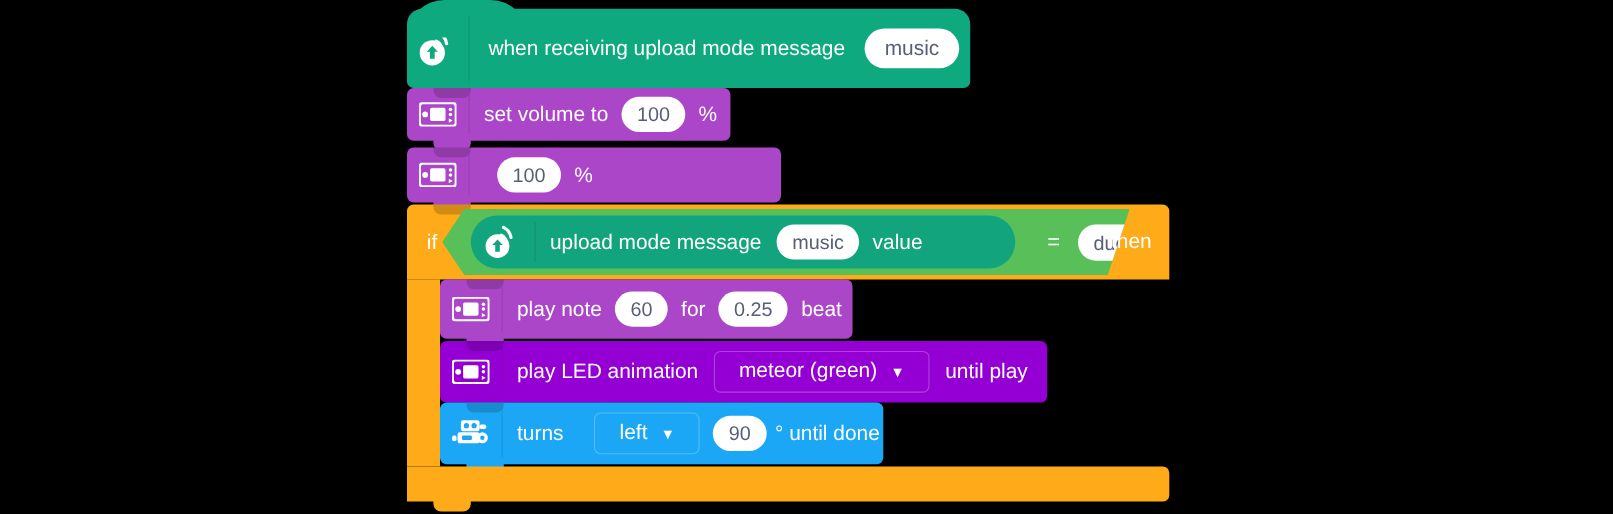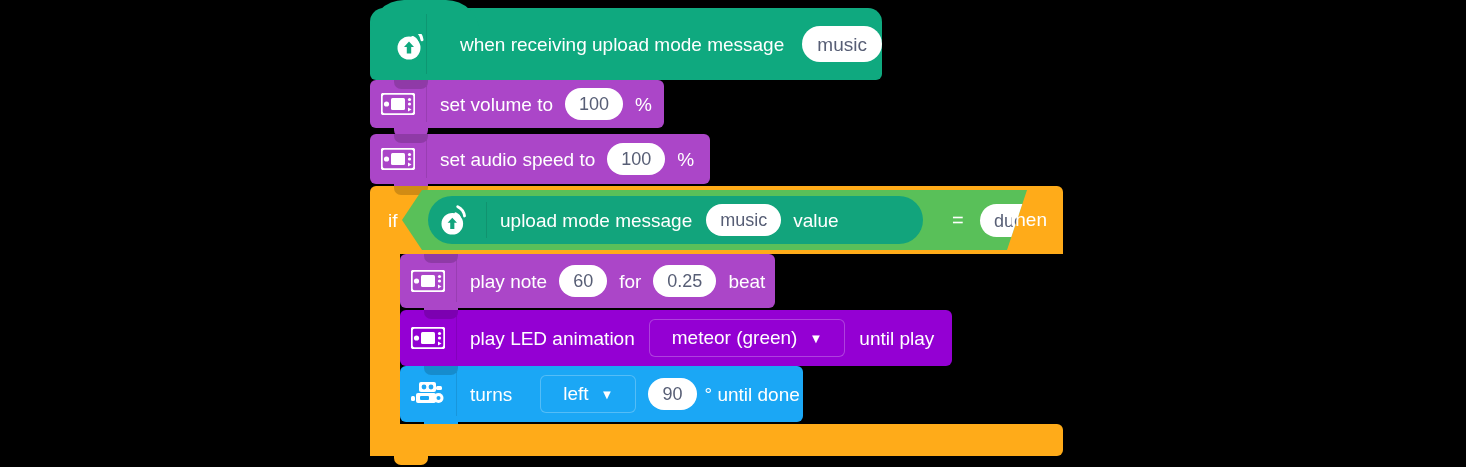--- a/index.html
+++ b/index.html
@@ -40,21 +40,21 @@
     box-sizing:border-box;color:#ffffff;font-size:19px;
     border:1px solid rgba(255,255,255,.25);
   }
   .caret{font-size:13px;line-height:1;}
 
   
   #hat{
     left:370px;top:8px;width:512px;height:72px;
     background:#0FA97F;
     border-radius:14px 14px 6px 6px;
-    padding-left:16px;
+    padding-left:0;
   }
   #hat:before{ 
     content:"";position:absolute;left:0;top:-8px;width:110px;height:34px;
     background:#0FA97F;border-radius:40px 40px 0 0;
   }
   #hat .icon-div{left:56px;}
 
   
   .tab{
     position:absolute;width:34px;height:10px;left:24px;bottom:-9px;
@@ -173,21 +173,20 @@
         <rect x="0.5" y="0.5" width="33" height="21" rx="3" fill="none" stroke="#ffffff" stroke-width="2.4"></rect>
         <rect x="10" y="5" width="14" height="12" rx="1.5" fill="#ffffff"></rect>
         <circle cx="5.5" cy="11" r="2.6" fill="#ffffff"></circle>
         <circle cx="28.5" cy="6.5" r="1.6" fill="#ffffff"></circle>
         <circle cx="28.5" cy="11" r="1.6" fill="#ffffff"></circle>
         <path d="M27 14.5 L30.5 16.5 L27 18.5 Z" fill="#ffffff"></path>
       </svg>
     </div>
     <div class="icon-div"></div>
     <div class="sp14"></div>
-    <span class="lbl">set audio speed to</span>
     <div class="sp12"></div>
     <div class="oval">100</div>
     <div class="sp12"></div>
     <span class="lbl">%</span>
     <div class="tab" style="background:#AB46C8;"></div>
   </div>
 
   <div id="ifblock">
 
     <div id="if-top">

